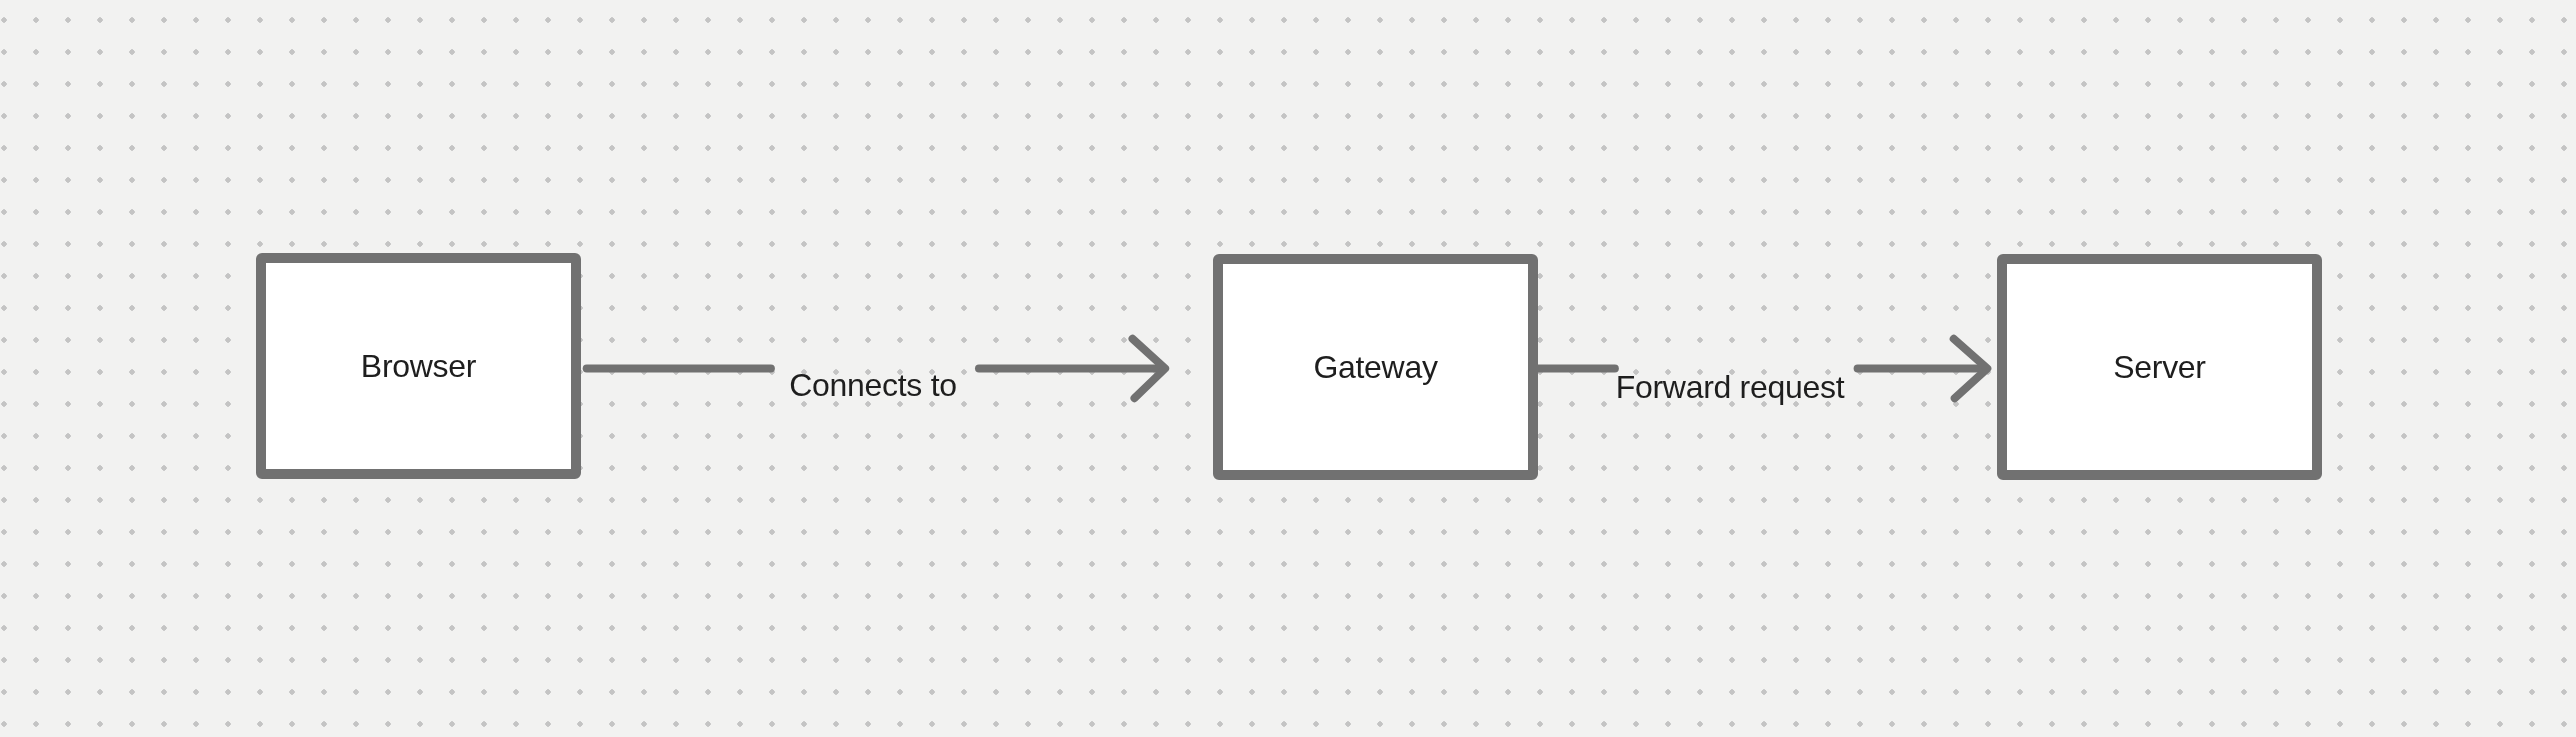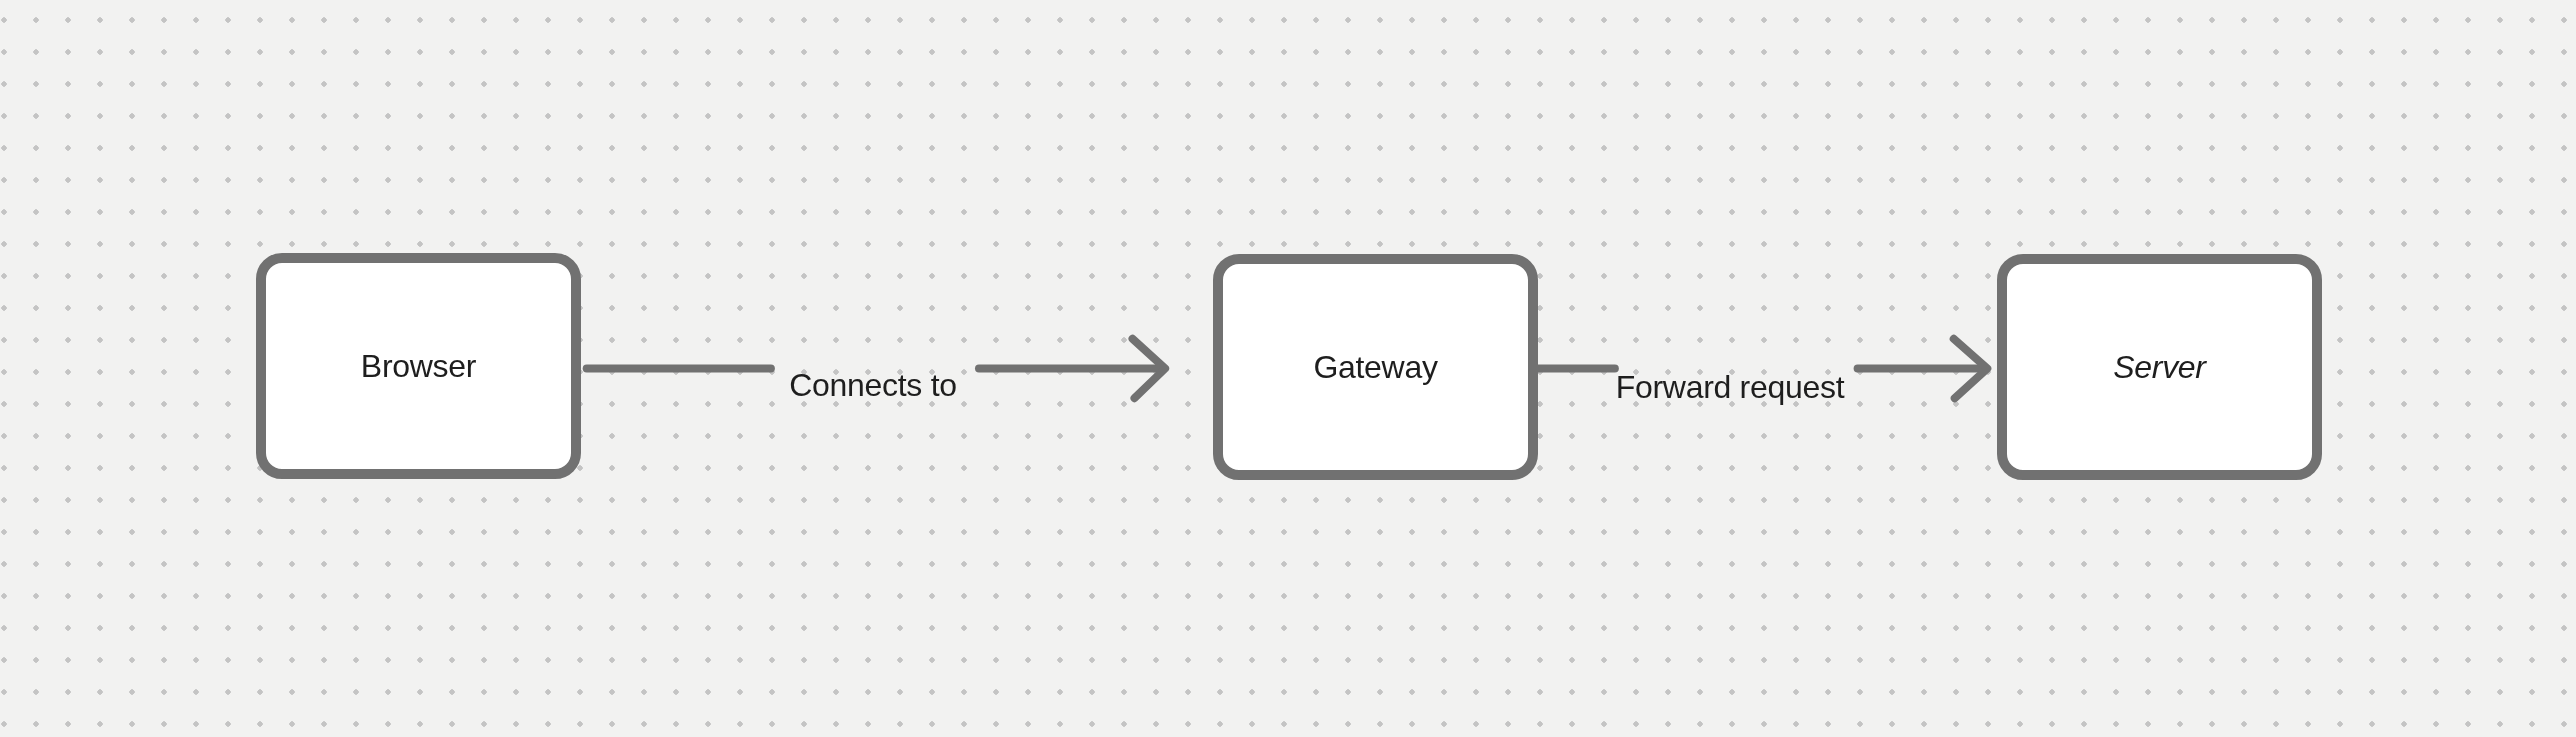--- a/index.html
+++ b/index.html
@@ -31,21 +31,21 @@
     stroke-linejoin: round;
     fill: none;
     pointer-events: stroke;
   }
   .node {
     position: absolute;
     width: 305px;   
     height: 206px;  
     background: #ffffff;
     border: 10px solid #717171;
-    border-radius: 26px;
+    border-radius: 6px;
     display: flex;
     align-items: center;
     justify-content: center;
   }
   .node-label {
     font-size: 32px;
     font-weight: 400;
     letter-spacing: -0.3px;
     white-space: nowrap;
   }
@@ -54,21 +54,21 @@
     transform: translate(-50%, -50%);
     font-size: 32px;
     font-weight: 400;
     letter-spacing: -0.3px;
     line-height: 46px;
     text-align: center;
     white-space: nowrap;
   }
   #node-browser { left: 256px; top: 253px; }
   #node-gateway { left: 1173px; top: 254px; margin-left: 40px; }
-  #node-server  { left: 1997px; top: 254px; font-style: italic; }
+  #node-server  { left: 1997px; top: 254px; }
   #edge-label-1 { left: 873px;  top: 369px; margin-top: 16px; }
   #edge-label-2 { left: 1730px; top: 387px; }
 </style>
 </head>
 <body>
 
 <div class="canvas">
 
   <svg class="connector-layer" width="2576" height="737" viewBox="0 0 2600 744">
     <g>

